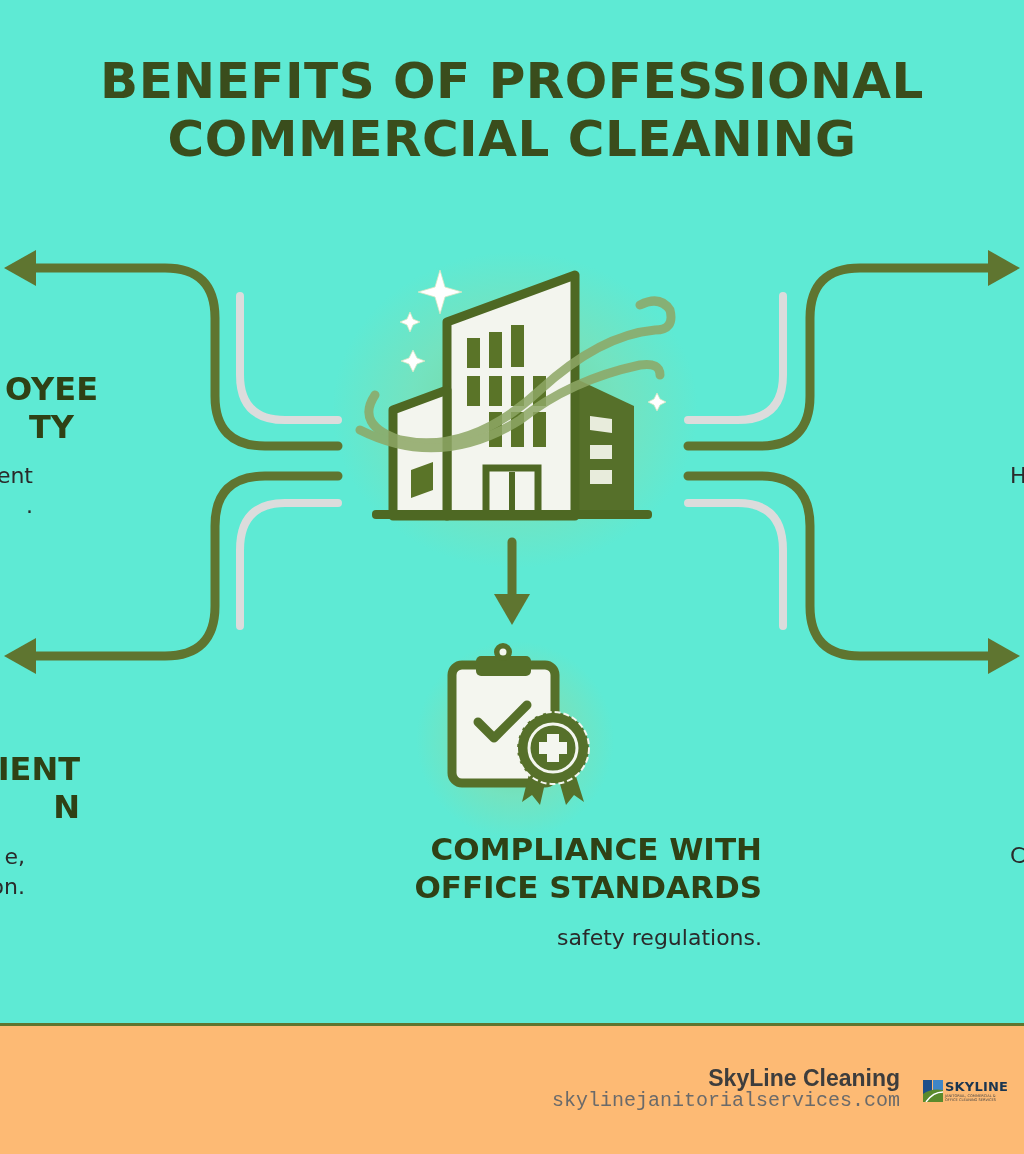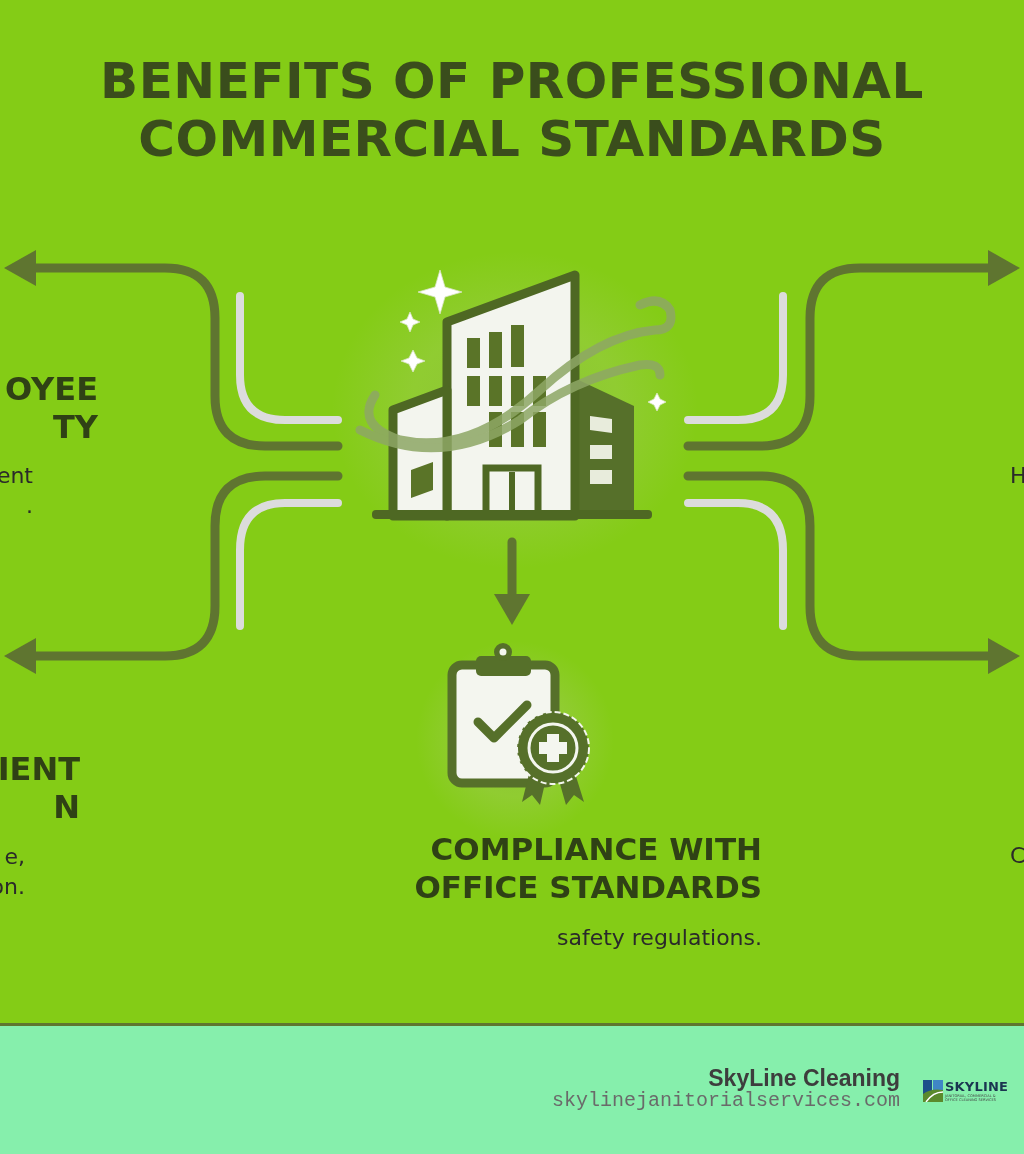--- a/index.html
+++ b/index.html
@@ -3,21 +3,21 @@
   <meta charset="utf-8">
   <style>
     html, body { margin: 0; padding: 0; }
     body {
       width: 1024px; height: 1154px; overflow: hidden; position: relative;
       background: #fdfdfb;
       font-family: "Liberation Sans", sans-serif;
     }
     .infographic {
       position: absolute; left: 0; top: 0; width: 1024px; height: 1024px;
-      background: #84cc16; overflow: hidden;
+      background: #5eead4; overflow: hidden;
     }
     .main-title {
       position: absolute; left: 0; top: 52px; width: 1024px; text-align: center;
       font-family: "DejaVu Sans", sans-serif; font-weight: bold;
       font-size: 50px; line-height: 58px; letter-spacing: 0.5px;
       color: #3a4d1c;
     }
     .main-title span { display: block; }
     .flow-svg { position: absolute; left: 0; top: 0; width: 1024px; height: 1024px; }
     .glow {
@@ -32,21 +32,21 @@
     .benefit-desc {
       position: absolute; font-family: "DejaVu Sans", sans-serif;
       color: #2a2a2a; font-size: 22px; line-height: 30px; white-space: nowrap;
     }
     .benefit-desc span { display: block; }
     .center-aligned { text-align: right; }
     .divider {
       position: absolute; left: 0; top: 1023px; width: 1024px; height: 3px; background: #5f7530;
     }
     .footer {
-      position: absolute; left: 0; top: 1026px; width: 1024px; height: 128px; background: #86efac;
+      position: absolute; left: 0; top: 1026px; width: 1024px; height: 128px; background: #fdba74;
     }
     .brand-name {
       position: absolute; right: 124px; top: 39px; font-family: "Liberation Sans", sans-serif;
       font-weight: bold; font-size: 23px; color: #3d3d3d; white-space: nowrap;
     }
     .brand-url {
       position: absolute; right: 124px; top: 63px; font-family: Liberation Mono, monospace;
       font-size: 20px; color: #6a6a6a; white-space: nowrap;
     }
     .logo {
@@ -63,21 +63,21 @@
     }
     .logo-tag span { display: block; }
   </style>
 </head>
 <body>
 
 <div class="infographic">
 
   <h1 class="main-title" style="margin:0;">
     <span>BENEFITS OF PROFESSIONAL</span>
-    <span>COMMERCIAL STANDARDS</span>
+    <span>COMMERCIAL CLEANING</span>
   </h1>
 
   <div class="glow" style="left:330px; top:250px; width:370px; height:320px;"></div>
 
   <div class="glow" style="left:415px; top:640px; width:200px; height:200px;"></div>
 
   <svg class="flow-svg" viewBox="0 0 1024 1024">
 
     <g fill="none" stroke="#dcdcdc" stroke-width="8" stroke-linecap="round">
       <path d="M240 296 V375 Q240 420 285 420 H338"></path>
@@ -154,21 +154,21 @@
       <polygon points="530,770 548,770 540,805 532,795 522,802" fill="#56702a"></polygon>
       <polygon points="556,770 574,770 584,802 574,795 566,805" fill="#56702a"></polygon>
 
       <circle cx="553" cy="748" r="36" fill="#56702a" stroke="#f4f6ef" stroke-width="2" stroke-dasharray="6 3"></circle>
       <circle cx="553" cy="748" r="24" fill="#56702a" stroke="#f4f6ef" stroke-width="3"></circle>
       <rect x="547" y="734" width="12" height="28" fill="#f4f6ef"></rect>
       <rect x="539" y="742" width="28" height="12" fill="#f4f6ef"></rect>
     </g>
   </svg>
 
-  <div class="benefit-title" style="right:926px; top:370px; text-align:right;">
+  <div class="benefit-title" style="right:926px; top:370px; text-align:center;">
     <span>OYEE</span>
     <span>TY</span>
   </div>
   <div class="benefit-desc" style="right:991px; top:461px; text-align:right;">
     <span>ent</span>
     <span>.</span>
   </div>
 
   <div class="benefit-title" style="right:944px; top:750px; text-align:right;">
     <span>IENT</span>

